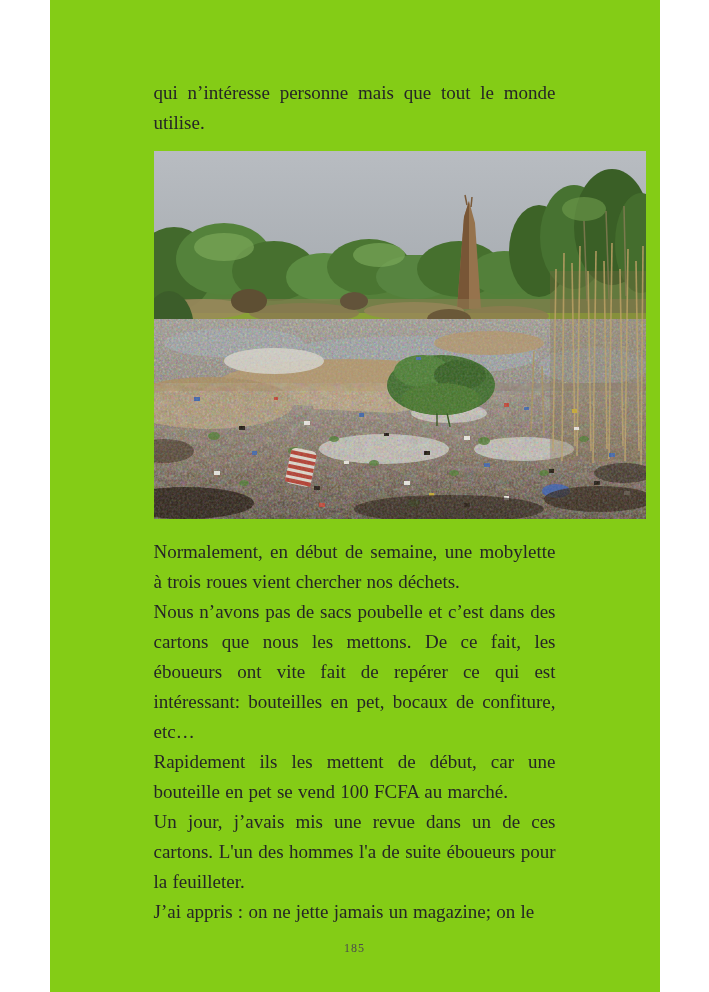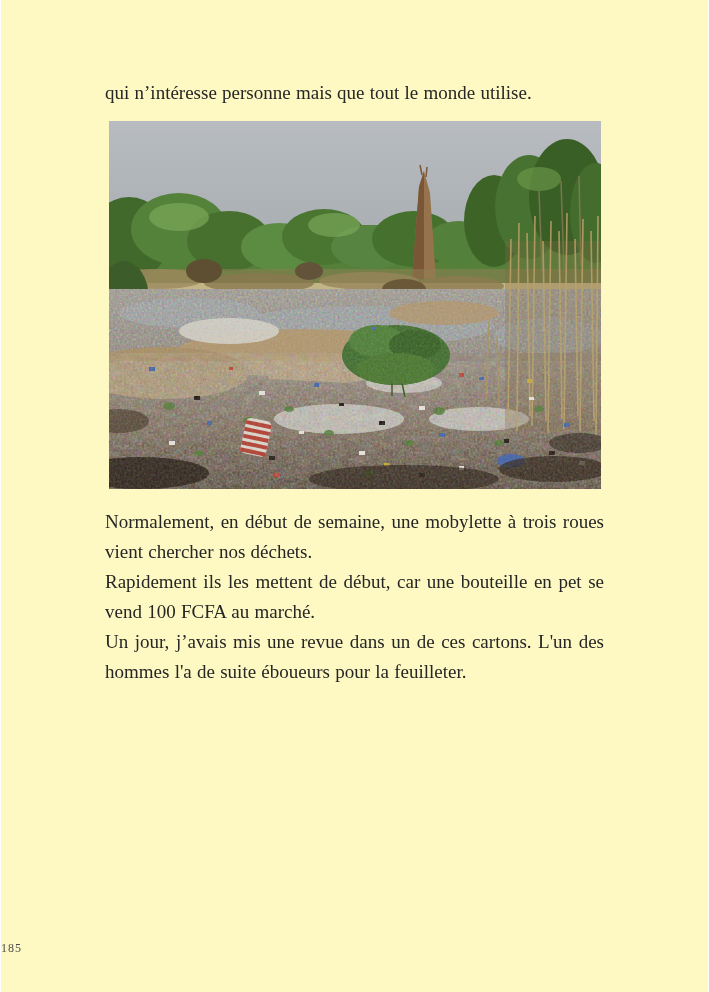--- a/index.html
+++ b/index.html
@@ -1,19 +1,19 @@
 <!DOCTYPE html>
 <html><head>
 <meta charset="utf-8">
 <style>
   html,body { margin:0; padding:0; background:#ffffff; }
   .sheet {
     position:relative;
-    width:707px; height:992px;
-    background:#fef9c3;
+    width:610px; height:992px;
+    background:#84cc16;
     font-family:"Liberation Serif","DejaVu Serif",serif;
     color:#262626;
     overflow:hidden;
     margin:0 auto;
   }
   .content { padding:78px 104px 0 104px; }
   p.body-text {
     margin:0;
     font-size:19px;
     line-height:30px;
@@ -25,20 +25,21 @@
     margin:13px auto 0 auto;
     width:492px; height:368px;
     padding:0;
     display:block;
   }
   figure.photo-frame svg { display:block; width:492px; height:368px; }
   .paras { margin-top:18px; }
   .page-number {
     position:absolute;
     left:0; right:0; bottom:36px;
+    text-align:center;
     font-size:12px;
     color:#4c4c4c;
     letter-spacing:1px;
   }
 </style>
 </head>
 <body>
 
 <div class="sheet">
   <div class="content">
@@ -238,19 +239,21 @@
           <ellipse cx="470" cy="322" rx="30" ry="10" fill="#241a10" opacity="0.6"></ellipse>
           <ellipse cx="10" cy="300" rx="30" ry="12" fill="#3a2c1a" opacity="0.6"></ellipse>
         </g>
 
         <rect x="0" y="168" width="492" height="200" fill="#999" filter="url(#nF)" opacity="0.26"></rect>
       </svg>
     </figure>
 
     <div class="paras">
       <p class="body-text">Normalement, en début de semaine, une mobylette à trois roues vient chercher nos déchets.</p>
+      <p class="body-text">Nous n’avons pas de sacs poubelle et c’est dans des cartons que nous les mettons. De ce fait, les éboueurs ont vite fait de repérer ce qui est intéressant: bouteilles en pet, bocaux de confiture, etc…</p>
       <p class="body-text">Rapidement ils les mettent de début, car une bouteille en pet se vend 100 FCFA au marché.</p>
       <p class="body-text">Un jour, j’avais mis une revue dans un de ces cartons. L'un des hommes l'a de suite éboueurs pour la feuilleter.</p>
+      <p class="body-text">J’ai appris : on ne jette jamais un magazine; on le</p>
     </div>
   </div>
 
   <div class="page-number">185</div>
 </div>
 
 </body></html>

